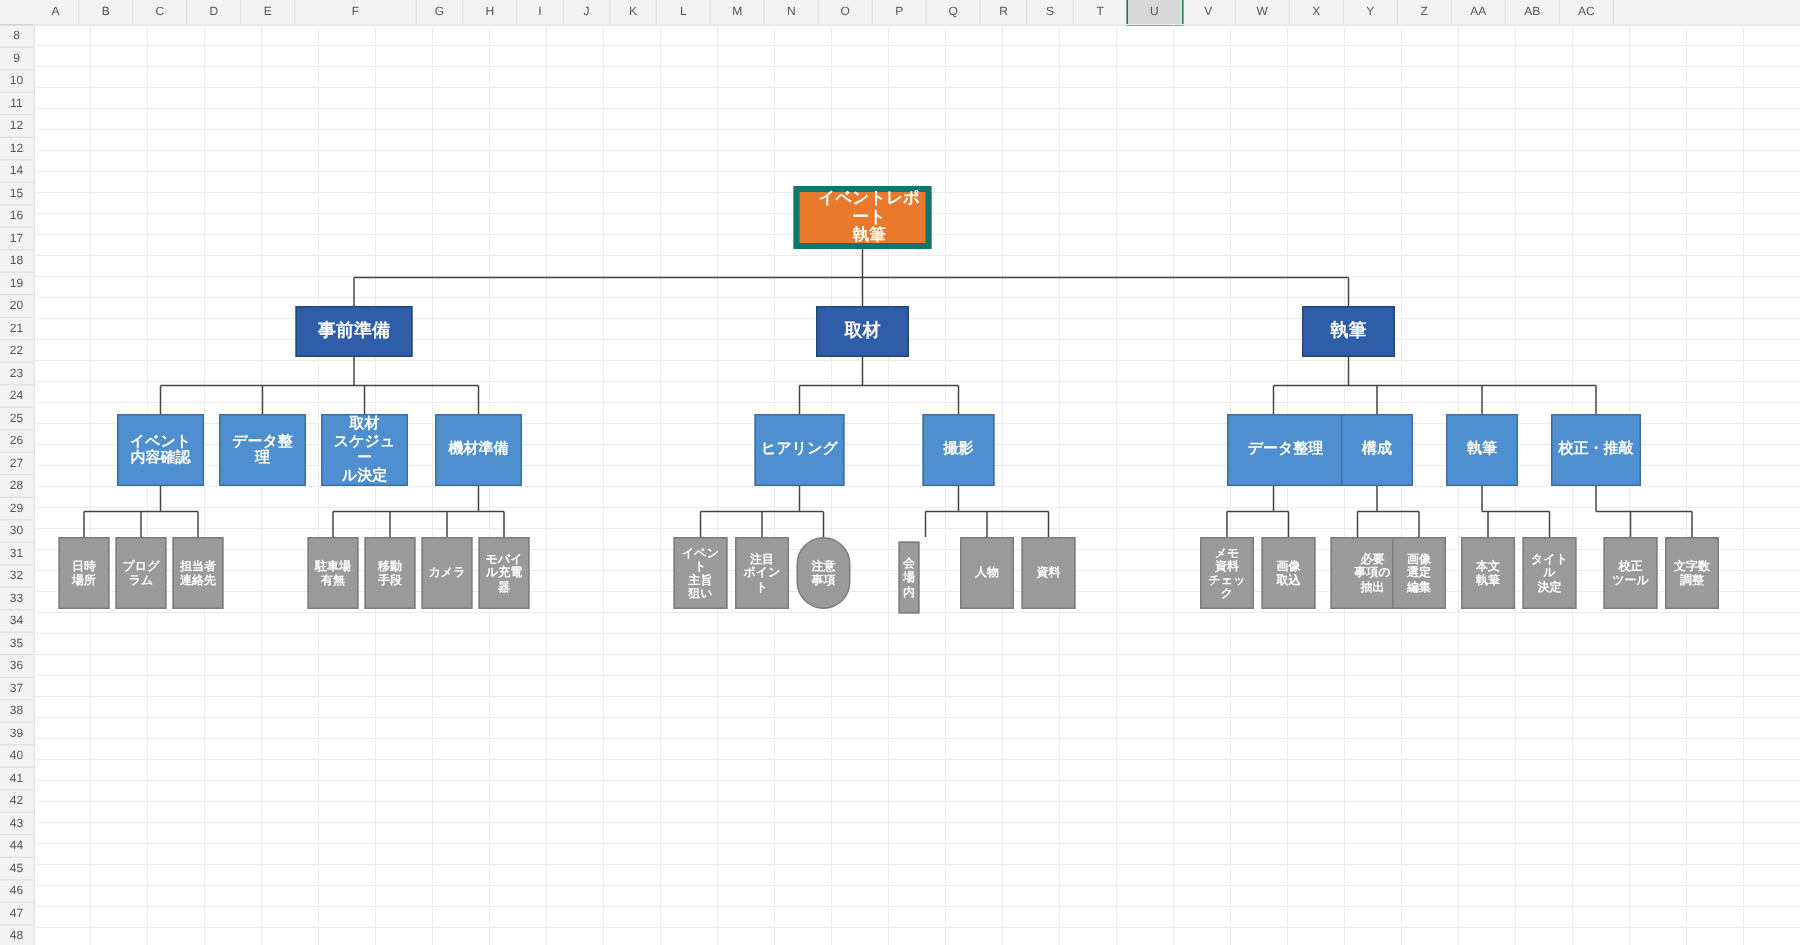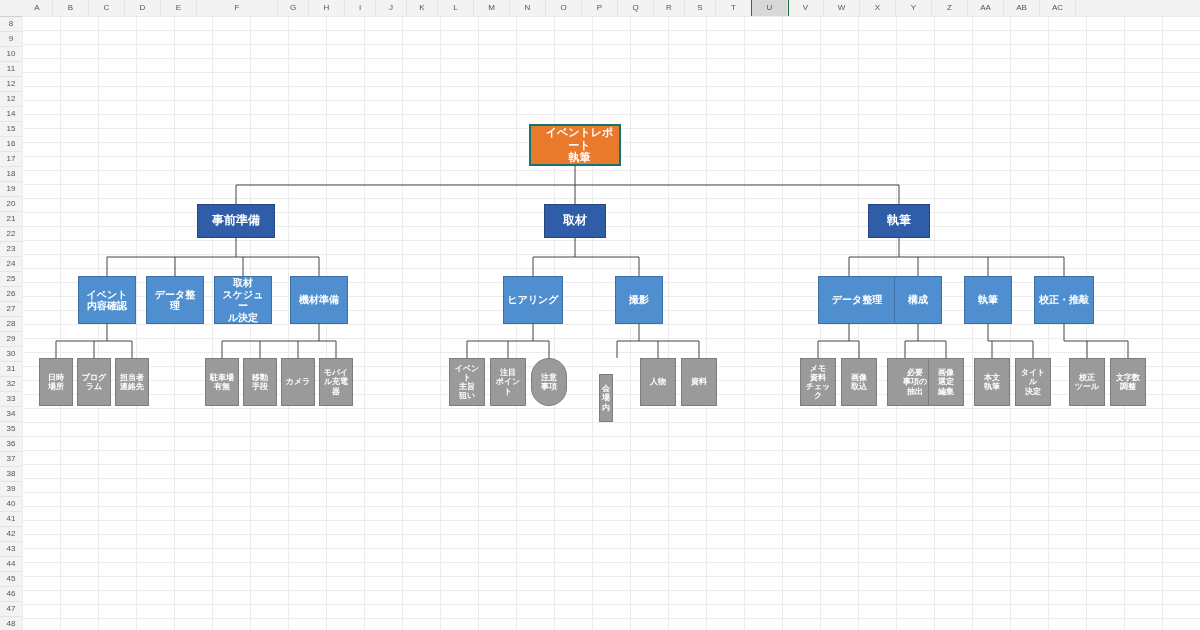--- a/index.html
+++ b/index.html
@@ -69,21 +69,21 @@
     align-items: center;
     justify-content: center;
     text-align: center;
     color: #fff;
     font-weight: bold;
     line-height: 1.15;
     box-sizing: border-box;
     padding: 2px 3px;
     word-break: break-all;
   }
-  .root   { background: #e9792d; border: 2px solid #0f766e; font-size: 11px; padding-left: 12px; }
+  .root   { background: #e9792d; border: 4px solid #0f766e; font-size: 11px; padding-left: 12px; }
   .l1     { background: #2f5da8; border: 1px solid #23467f; font-size: 12px; }
   .l2     { background: #4f8fcf; border: 1px solid #3c6fa3; font-size: 10px; }
   .l3     { background: #9a9a9a; border: 1px solid #7d7d7d; font-size: 8px; font-weight: bold; }
   svg.connectors {
     position: absolute;
     left: 0; top: 0;
     width: 1200px; height: 630px;
     pointer-events: none;
   }
   svg.connectors line {
@@ -259,21 +259,21 @@
 
   <div class="box l3" id="l3-equip-0" style="left:205px; top:358px; width:34px; height:48px;">駐車場<br>有無</div>
   <div class="box l3" id="l3-equip-1" style="left:243px; top:358px; width:34px; height:48px;">移動<br>手段</div>
   <div class="box l3" id="l3-equip-2" style="left:281px; top:358px; width:34px; height:48px;">カメラ</div>
   <div class="box l3" id="l3-equip-3" style="left:319px; top:358px; width:34px; height:48px;">モバイ<br>ル充電<br>器</div>
 
   <div class="box l3" id="l3-hearing-0" style="left:449px; top:358px; width:36px; height:48px;">イベント<br>主旨<br>狙い</div>
   <div class="box l3" id="l3-hearing-1" style="left:490px; top:358px; width:36px; height:48px;">注目<br>ポイント</div>
   <div class="box l3" id="l3-hearing-2" style="left:531px; top:358px; width:36px; height:48px;border-radius:18px;">注意<br>事項</div>
 
-  <div class="box l3" id="l3-shoot-0" style="left:599px; top:374px; width:14px; height:48px;">会場内</div>
+  <div class="box l3" id="l3-shoot-0" style="left:599px; top:361px; width:14px; height:48px;">会場内</div>
   <div class="box l3" id="l3-shoot-1" style="left:640px; top:358px; width:36px; height:48px;">人物</div>
   <div class="box l3" id="l3-shoot-2" style="left:681px; top:358px; width:36px; height:48px;">資料</div>
 
   <div class="box l3" id="l3-org-0" style="left:800px; top:358px; width:36px; height:48px;">メモ<br>資料<br>チェック</div>
   <div class="box l3" id="l3-org-1" style="left:841px; top:358px; width:36px; height:48px;">画像<br>取込</div>
 
   <div class="box l3" id="l3-struct-0" style="left:887px; top:358px; width:56px; height:48px;">必要<br>事項の<br>抽出</div>
   <div class="box l3" id="l3-struct-1" style="left:928px; top:358px; width:36px; height:48px;">画像<br>選定<br>編集</div>
 
   <div class="box l3" id="l3-draft-0" style="left:974px; top:358px; width:36px; height:48px;">本文<br>執筆</div>

